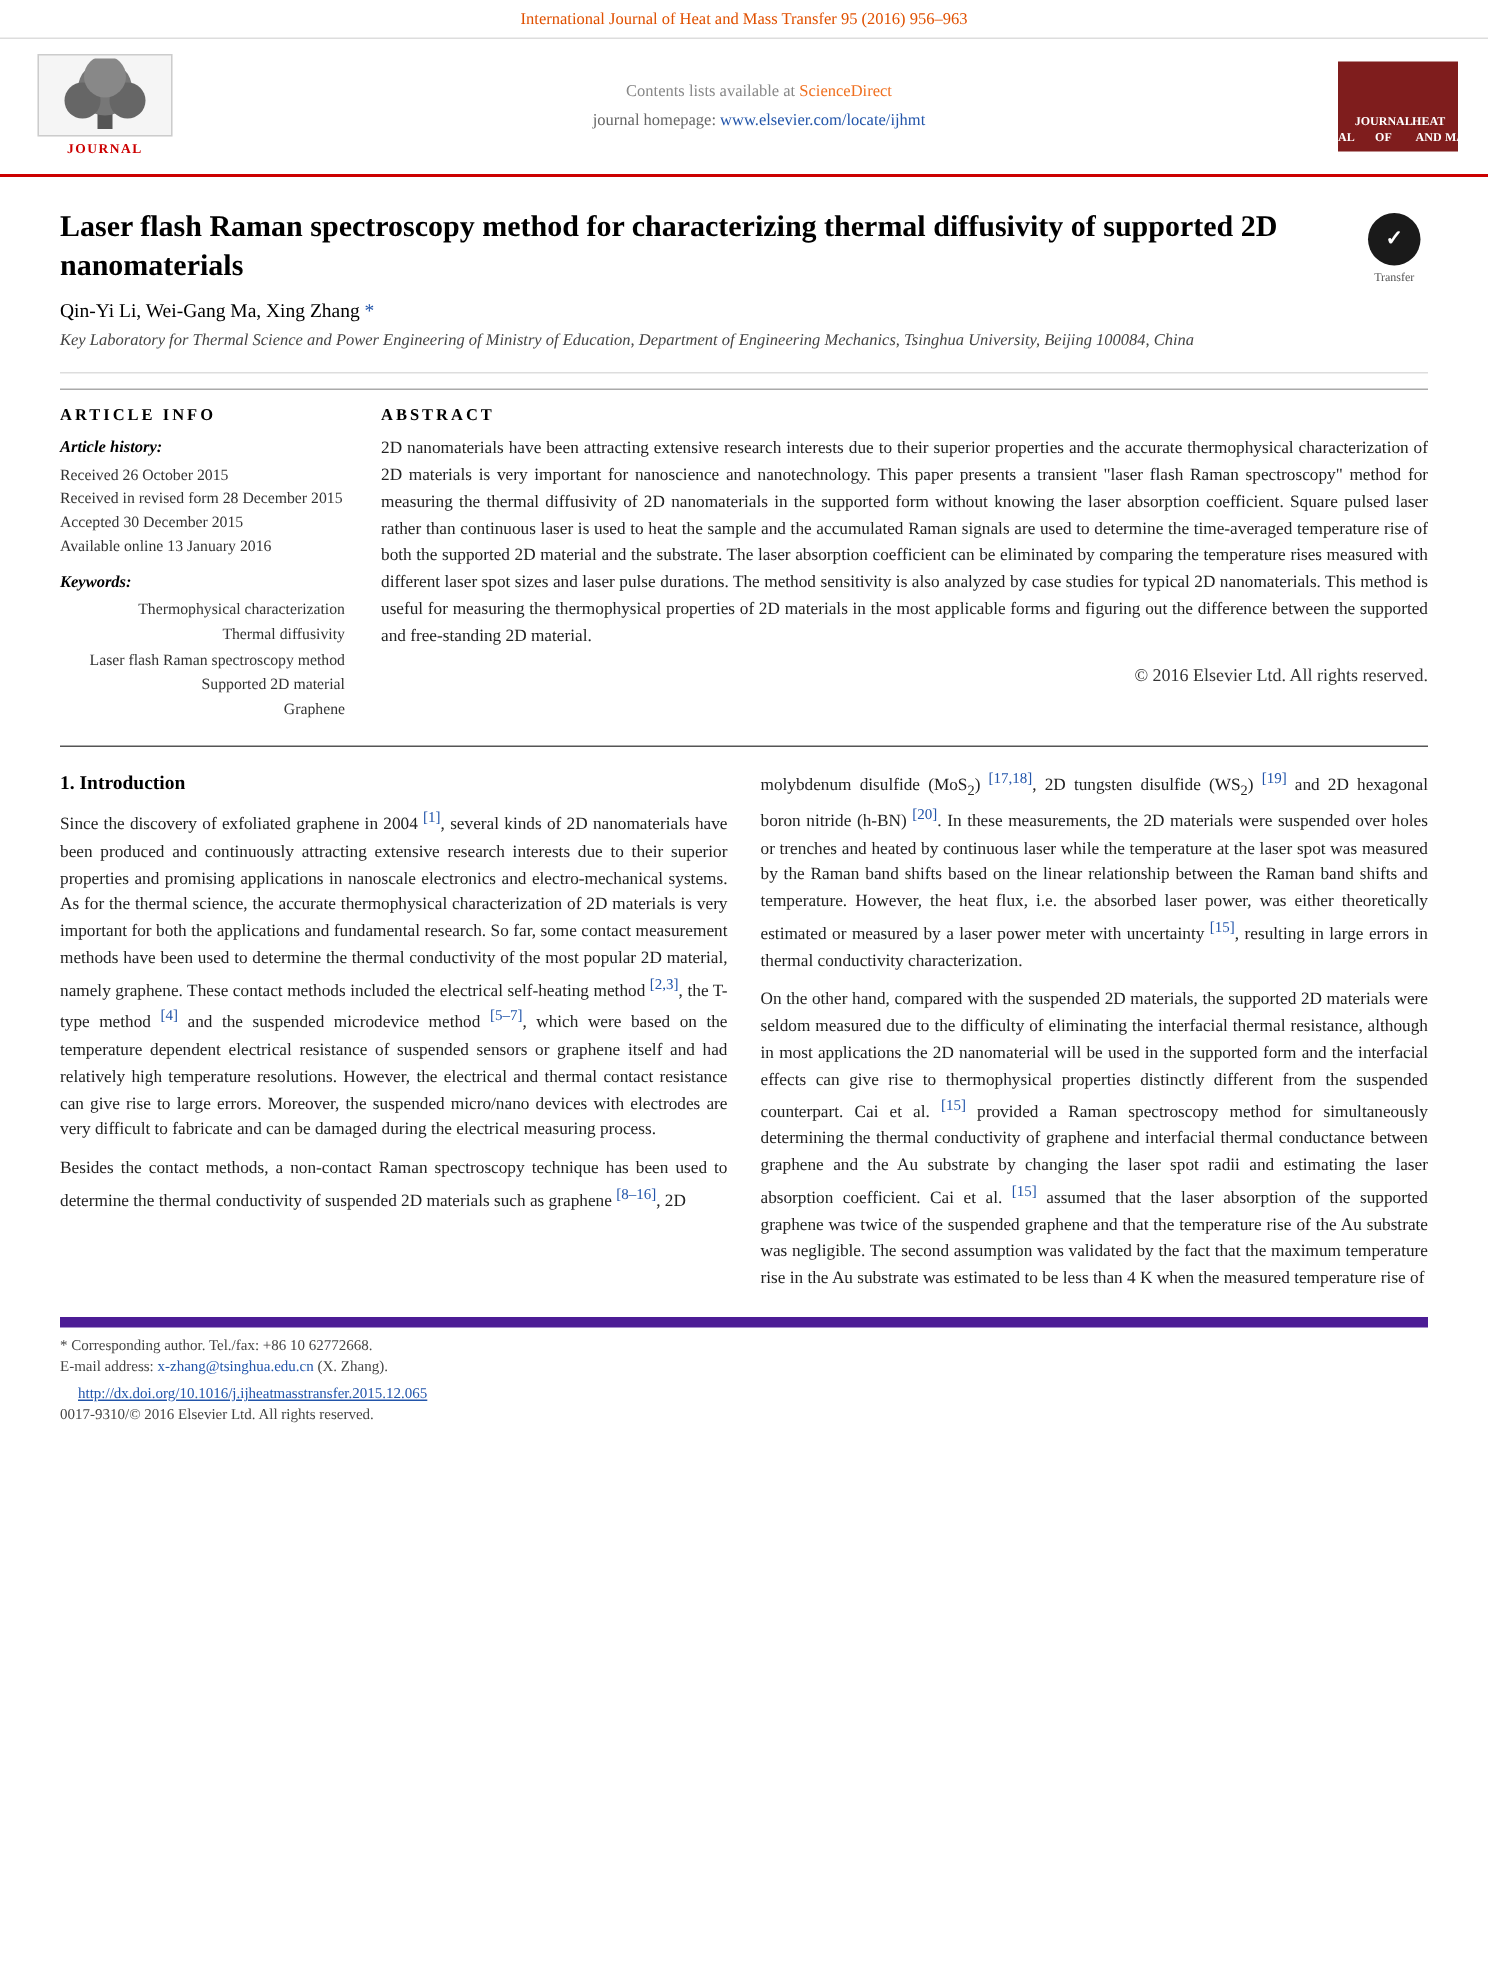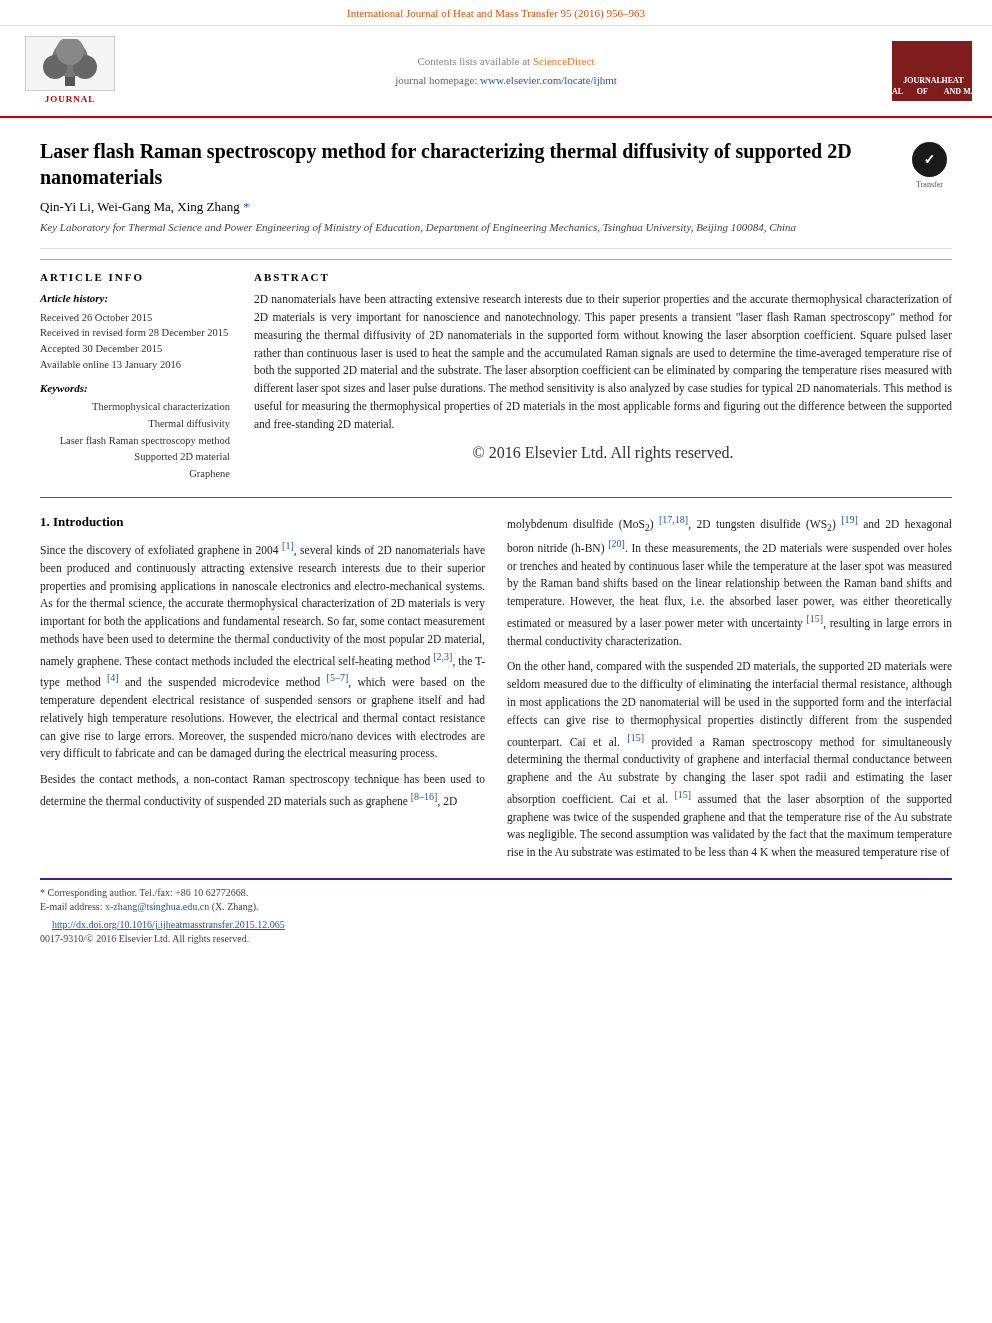--- a/index.html
+++ b/index.html
@@ -189,22 +189,22 @@
       color: #333;
       text-align: right;
     }
     .abstract-text {
       font-size: 11.5px;
       line-height: 1.55;
       color: #222;
       text-align: justify;
     }
     .copyright {
-      text-align: center;
-      font-size: 16px;
+      text-align: right;
+      font-size: 12px;
       color: #333;
       margin-top: 8px;
     }
     .divider {
       border: none;
       border-top: 1.5px solid #555;
       margin: 14px 0;
     }
     .thin-divider {
       border: none;
@@ -236,21 +236,21 @@
       color: #222;
       margin-bottom: 8px;
     }
     .ref-link {
       color: #2255aa;
       text-decoration: none;
       font-size: 10px;
       vertical-align: super;
     }
     .footnote-section {
-      border-top: 2px solid #4c1d95;
+      border-top: 7px solid #4c1d95;
       margin-top: 8px;
       padding-top: 6px;
       font-size: 10px;
       color: #444;
     }
     .doi-footer {
       font-size: 10px;
       color: #2255aa;
       text-decoration: underline;
     }

